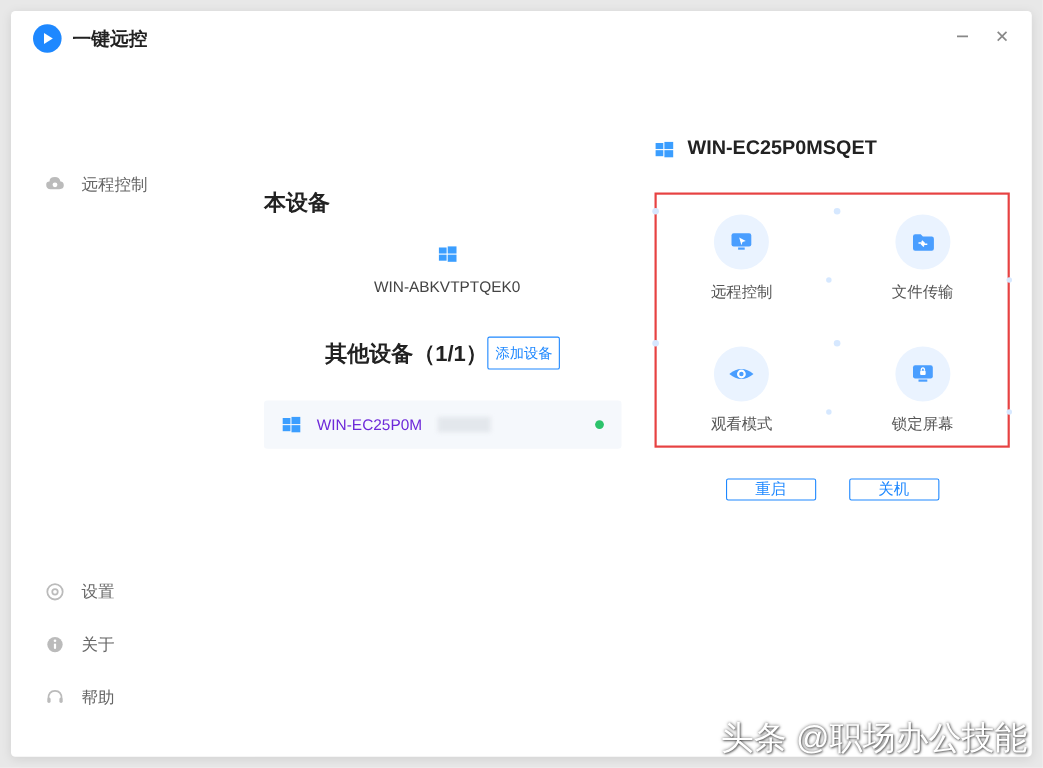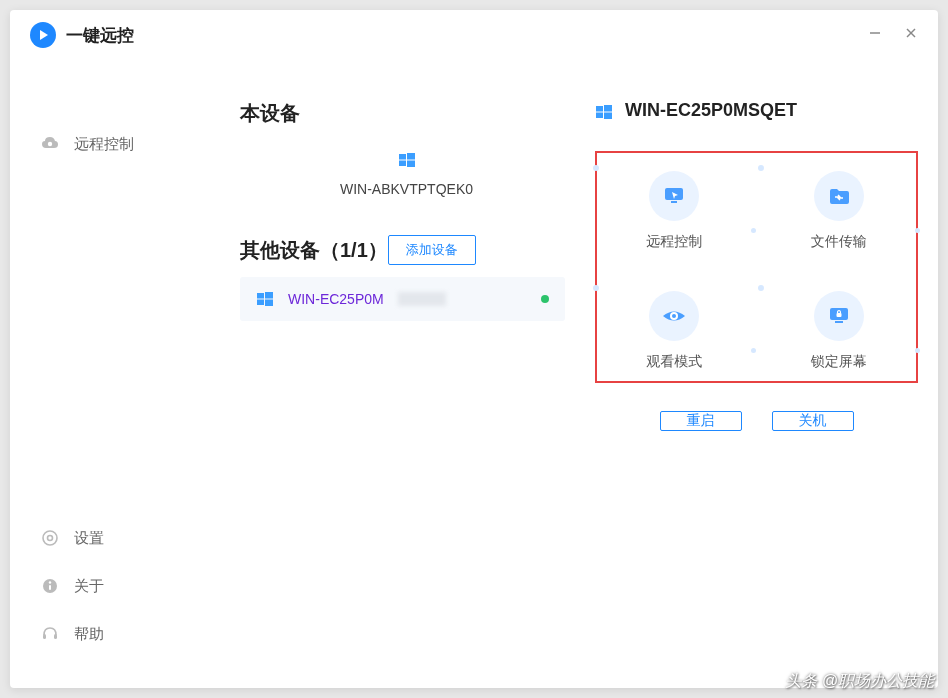--- a/index.html
+++ b/index.html
@@ -14,20 +14,21 @@
     .window {
       background: #fff;
       width: 928px;
       height: 678px;
       margin: 10px;
       border-radius: 4px;
       box-shadow: 0 2px 10px rgba(0,0,0,0.1);
       display: flex;
       flex-direction: column;
       position: relative;
+      gap: 24px;
     }
     .titlebar {
       height: 50px;
       display: flex;
       align-items: center;
       padding: 0 20px;
       justify-content: space-between;
     }
     .logo-area {
       display: flex;
@@ -91,53 +92,54 @@
       gap: 20px;
     }
     .panel-left {
       width: 325px;
     }
     .section-title {
       font-size: 20px;
       font-weight: 600;
       color: #222;
       margin-bottom: 20px;
+      margin-top: 47px;
     }
     .device-self {
       display: flex;
       align-items: center;
       gap: 12px;
       padding: 4px 0 0 8px;
       color: #444;
       font-size: 14px;
       margin-bottom: 38px;
       flex-direction: column;
     }
     .win-icon {
       display: inline-flex;
       width: 18px;
       height: 18px;
     }
     .other-header {
       display: flex;
       align-items: center;
-      justify-content: flex-start;
-      margin-bottom: 12px;
+      justify-content: center;
+      margin-bottom: 28px;
     }
     .other-title {
       font-size: 20px;
       font-weight: 600;
       color: #222;
     }
     .add-device-btn {
       border: 1px solid #1e88ff;
       color: #1e88ff;
       background: #fff;
       font-size: 13px;
-      padding: 5px 17px;
+      padding: 5px 6px;
       cursor: pointer;
       border-radius: 2px;
     }
     .device-item {
       display: flex;
       align-items: center;
       gap: 14px;
       background: #f5f8fc;
       padding: 13px 16px;
       border-radius: 3px;
@@ -234,24 +236,23 @@
       background: #fff;
       font-size: 14px;
       padding: 0 26px;
       cursor: pointer;
       border-radius: 2px;
     }
     .watermark {
       position: absolute;
       bottom: 6px;
       right: 14px;
-      font-size: 16px;
+      font-size: 30px;
       color: #fff;
       text-shadow: 0 0 3px rgba(0,0,0,0.6), 1px 1px 2px rgba(0,0,0,0.5);
-      font-style: italic;
       font-weight: 500;
       pointer-events: none;
     }
   </style>
 </head>
 <body>
 
 <div class="window">
 
   <div class="titlebar">

